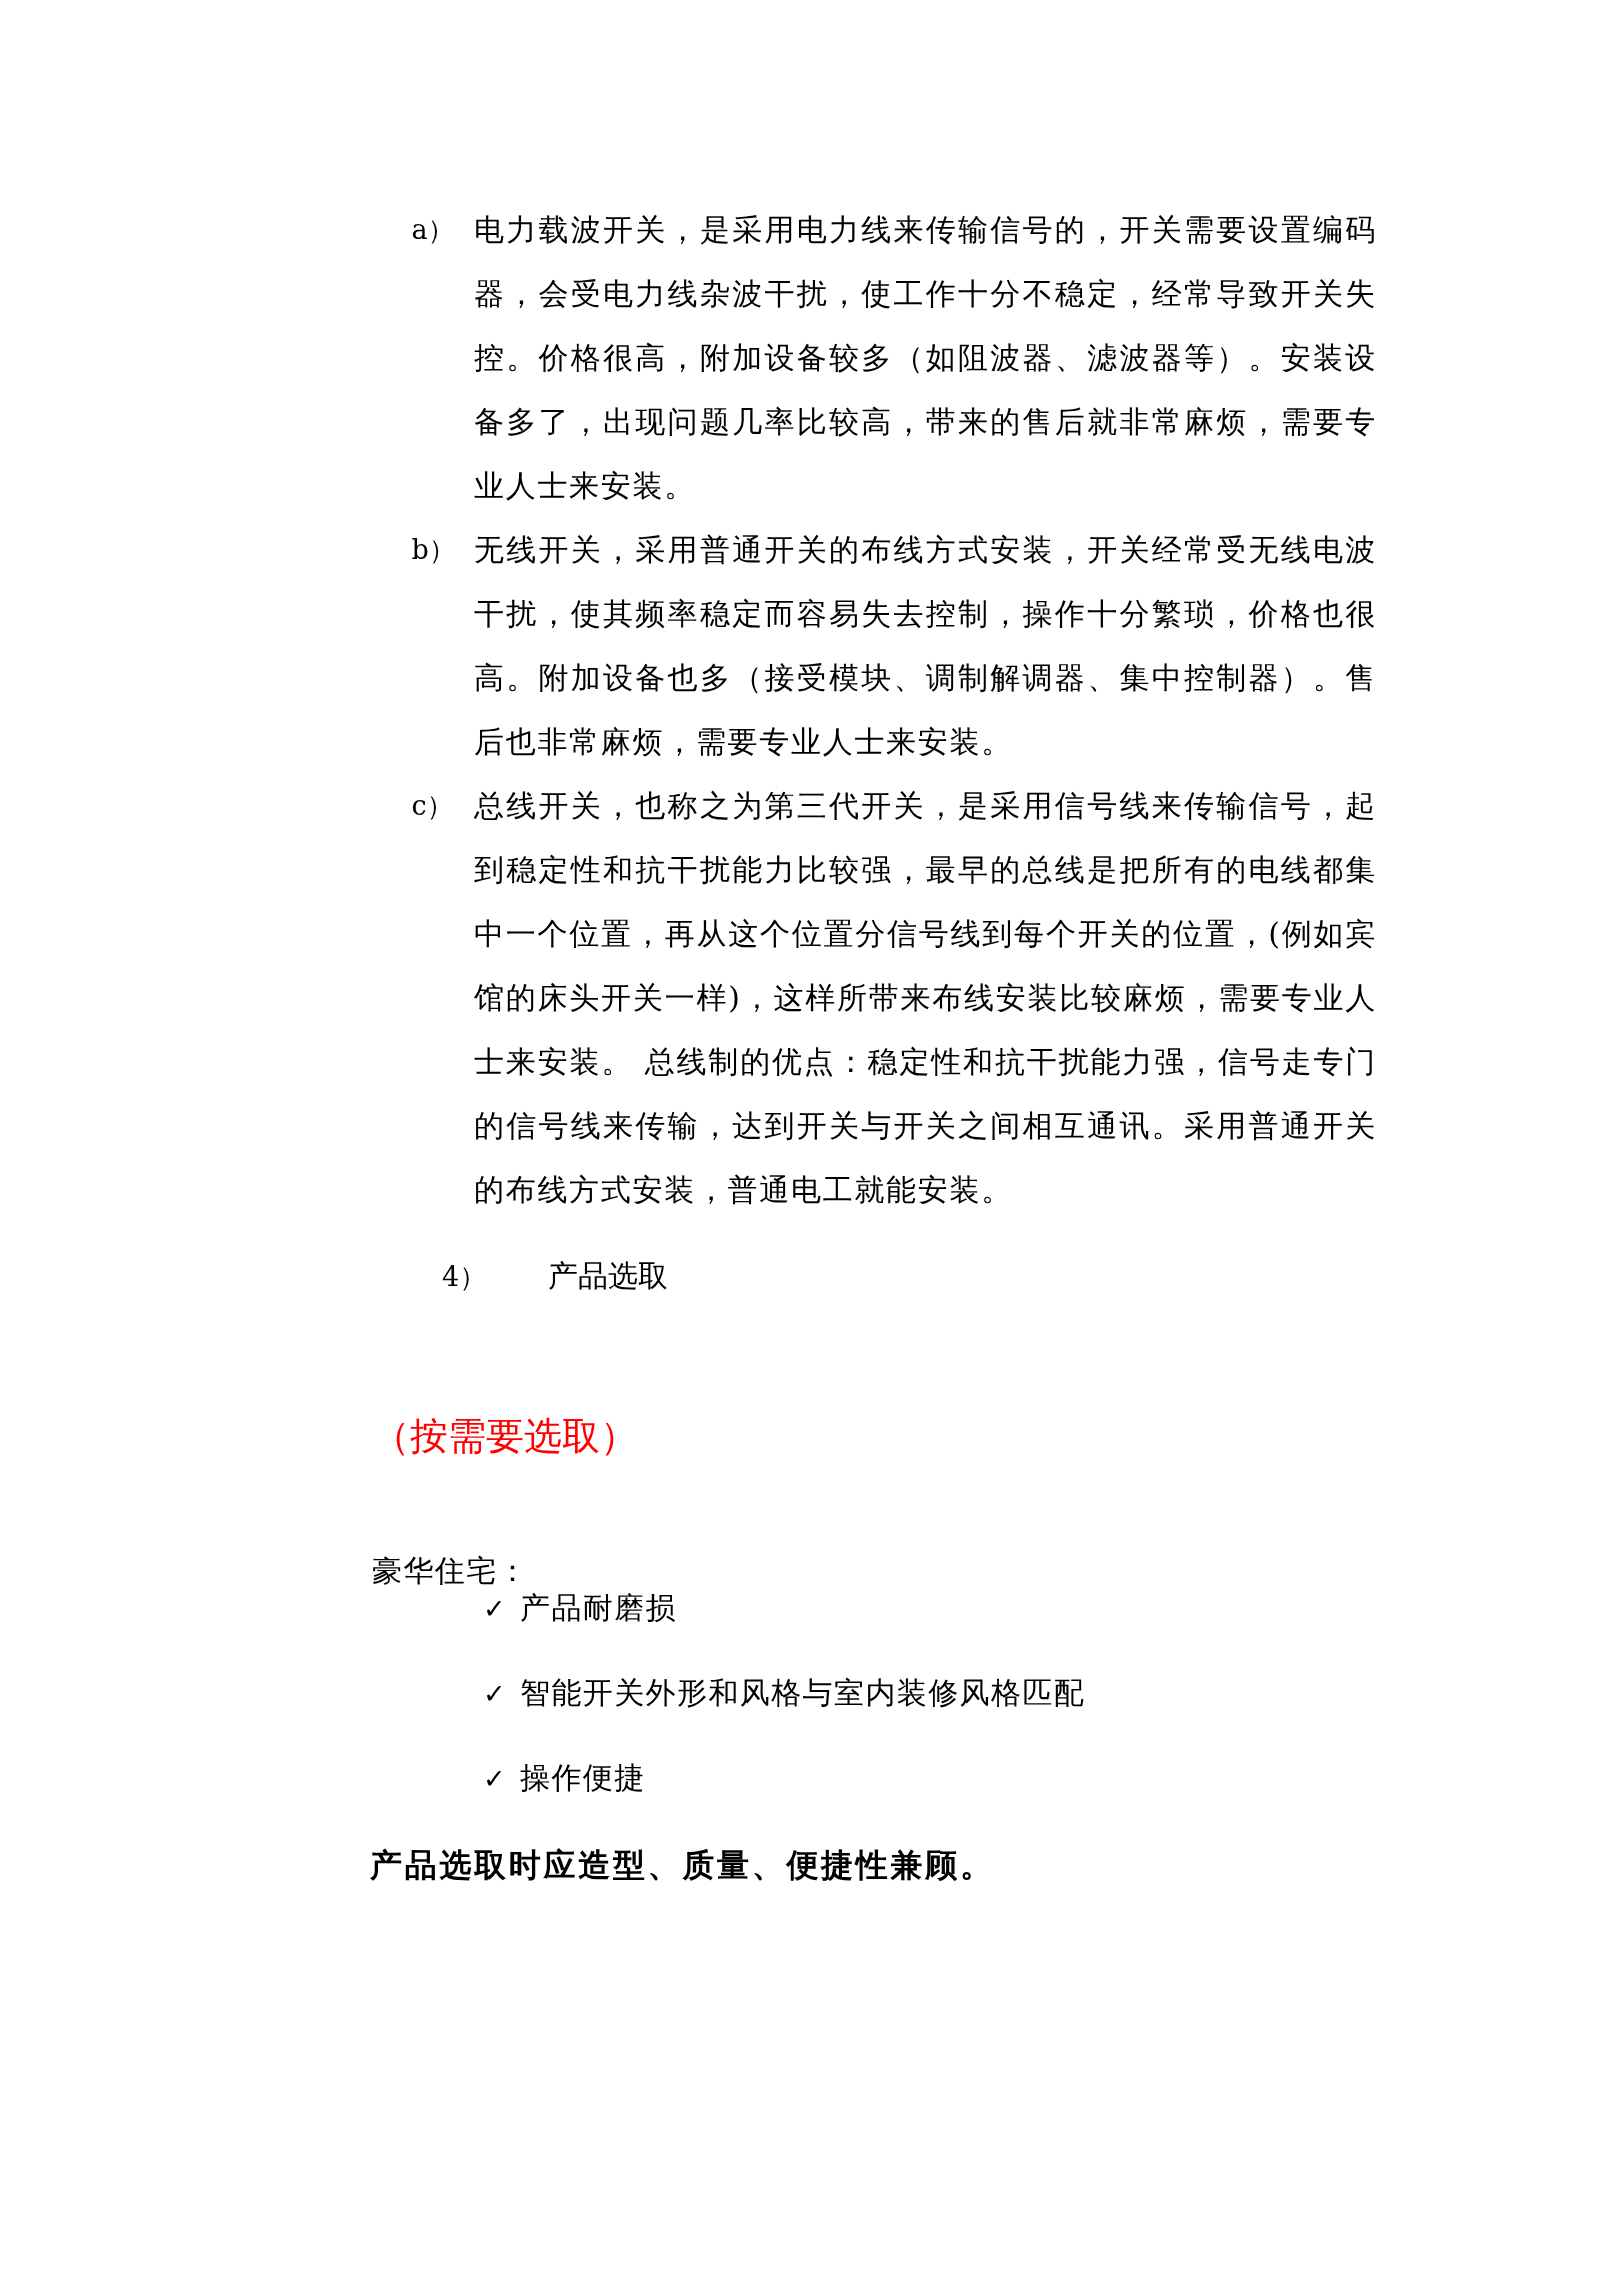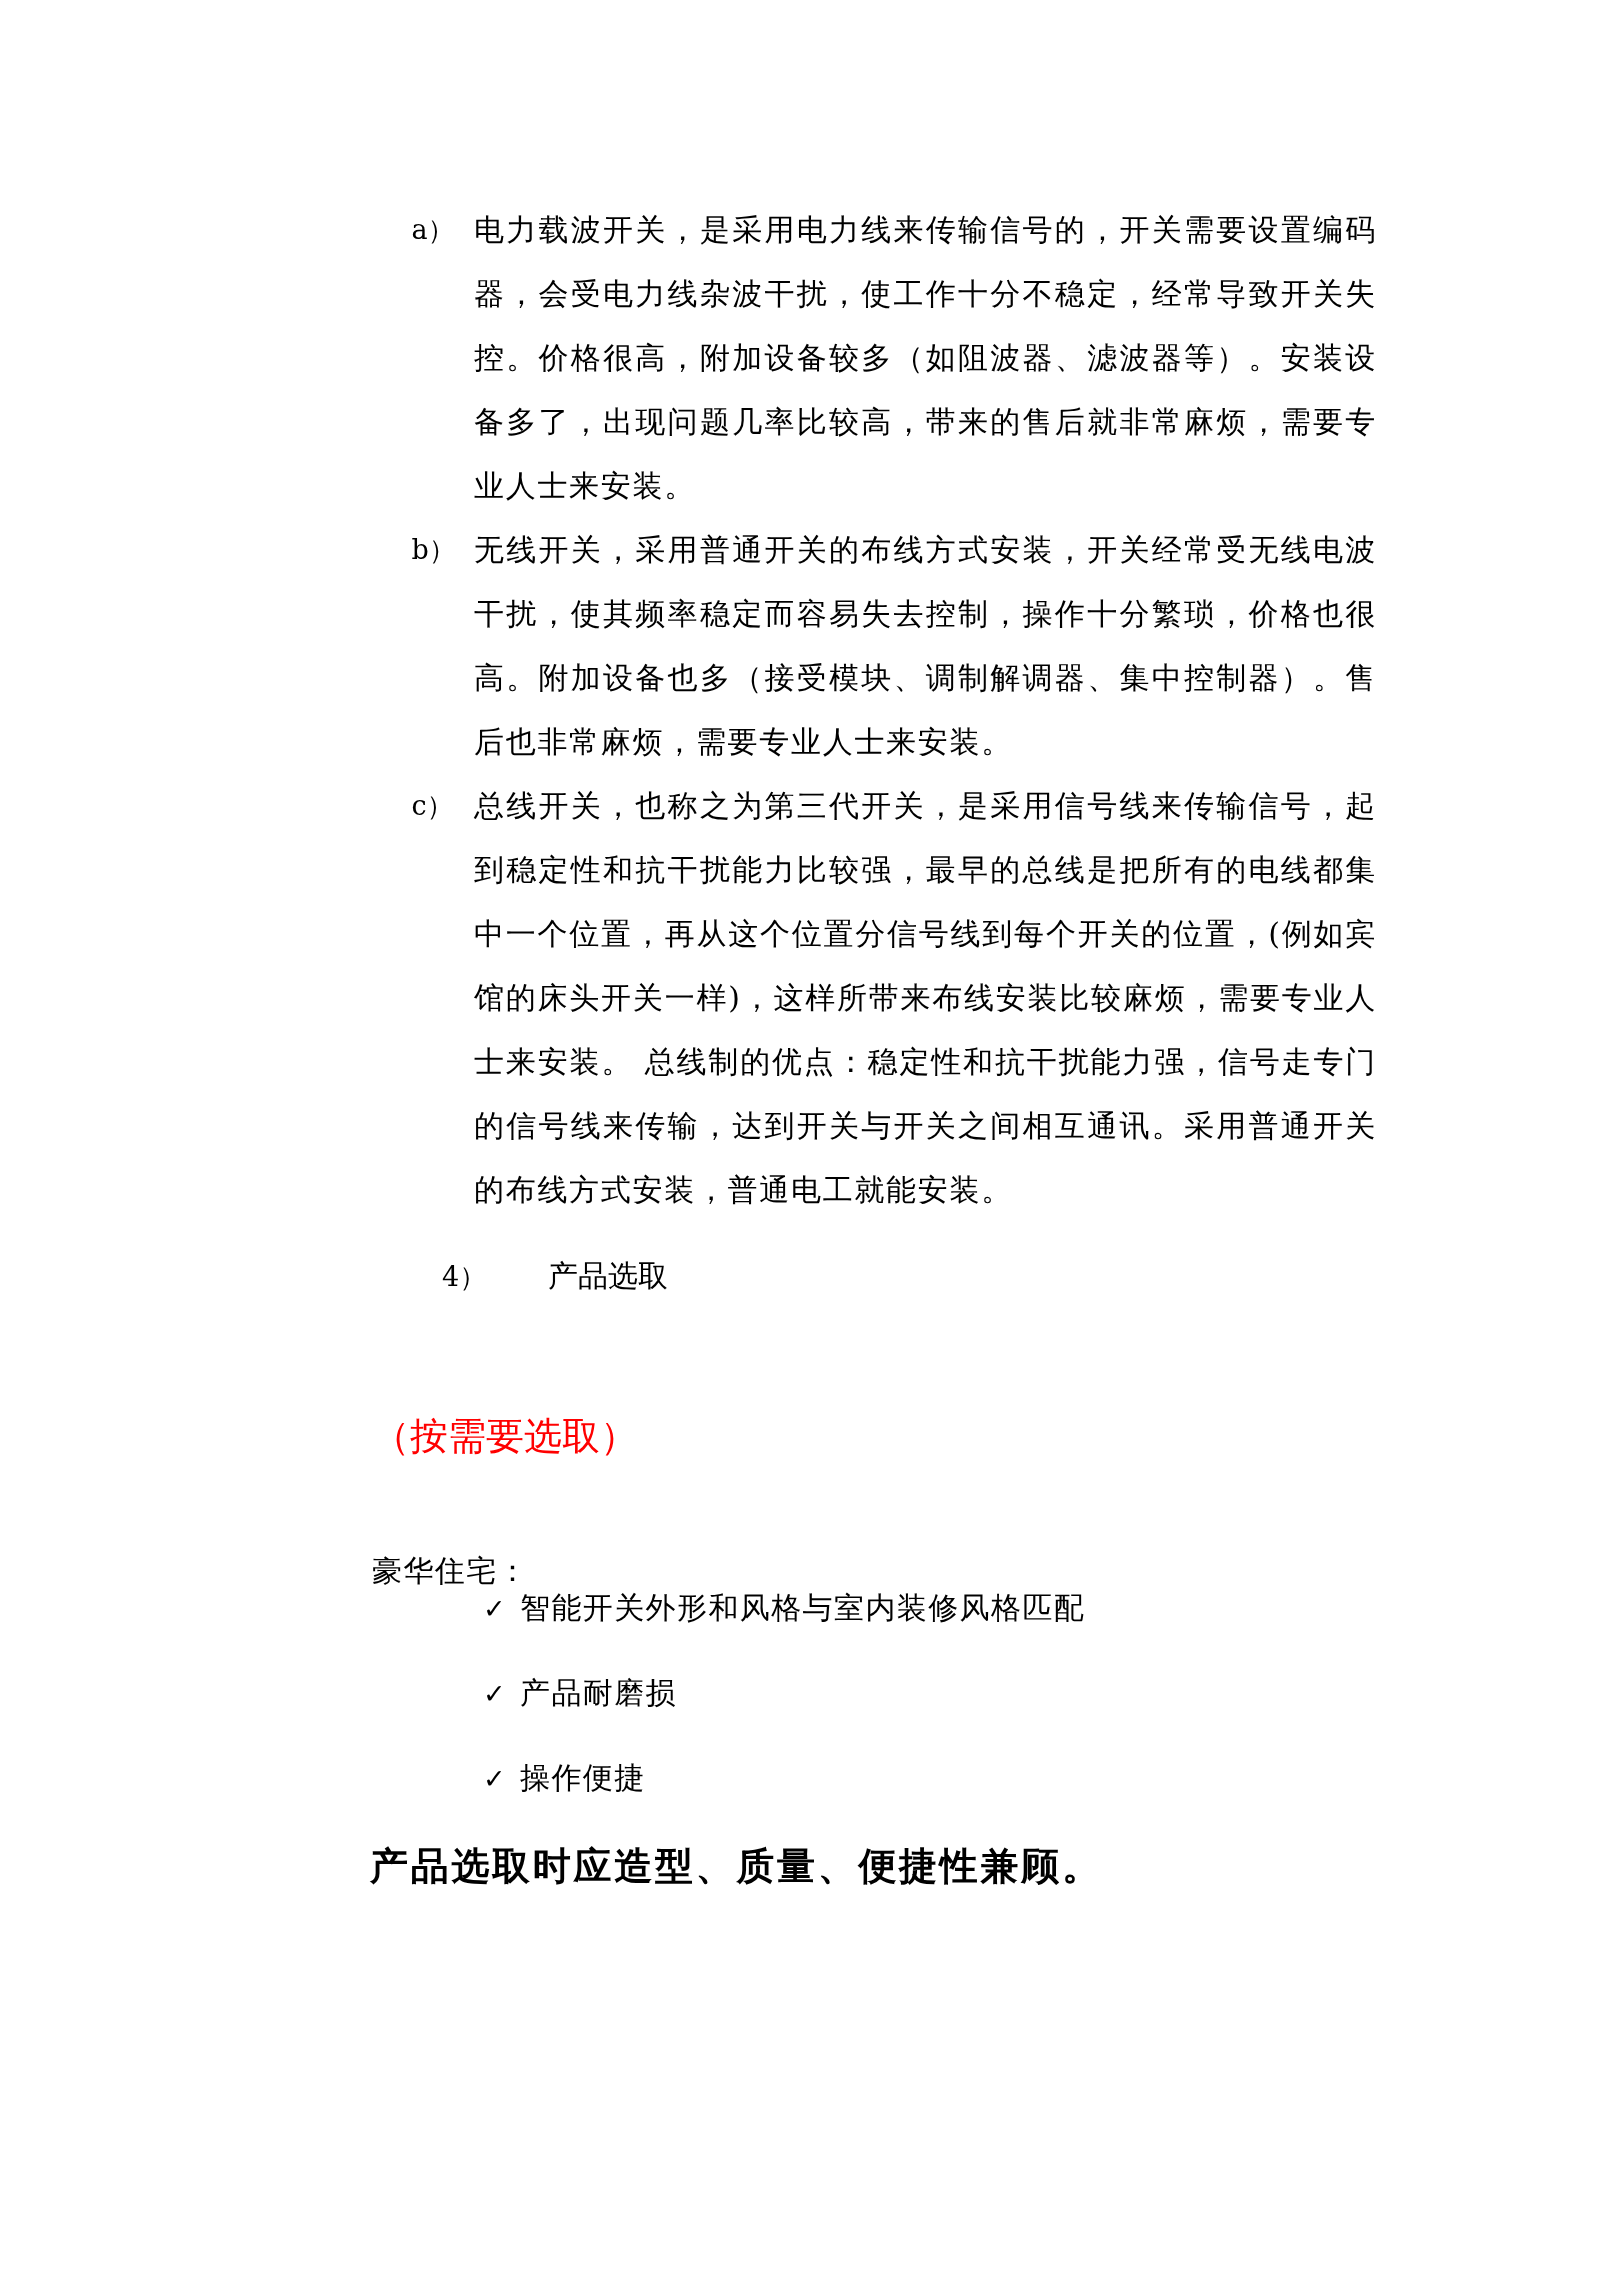--- a/index.html
+++ b/index.html
@@ -94,21 +94,21 @@
     display: inline-block;
     width: 37px;
     font-family: "DejaVu Sans", sans-serif;
     font-size: 27px;
     letter-spacing: 0;
   }
   .conclusion {
     position: absolute;
     top: 1843px;
     left: 370px;
-    font-size: 38px;
+    font-size: 32px;
     line-height: 45px;
     font-weight: bold;
     white-space: nowrap;
     letter-spacing: 2.7px;
   }
 </style>
 </head>
 <body>
 
 <div class="page">
@@ -131,24 +131,24 @@
   <div class="heading">
     <span class="heading-num">4）</span><span>产品选取</span>
   </div>
 
   <div class="note-red" style="color:#ff0000;">（按需要选取）</div>
 
   <div class="subhead">豪华住宅：</div>
 
   <div class="checklist">
     <div class="check-item">
-      <span class="check-icon">✓</span><span>智能开关外形和风格与室内装修风格匹配</span>
+      <span class="check-icon">✓</span><span>产品耐磨损</span>
     </div>
     <div class="check-item">
-      <span class="check-icon">✓</span><span>产品耐磨损</span>
+      <span class="check-icon">✓</span><span>智能开关外形和风格与室内装修风格匹配</span>
     </div>
     <div class="check-item">
       <span class="check-icon">✓</span><span>操作便捷</span>
     </div>
   </div>
 
   <div class="conclusion">产品选取时应造型、质量、便捷性兼顾。</div>
 
 </div>
 

